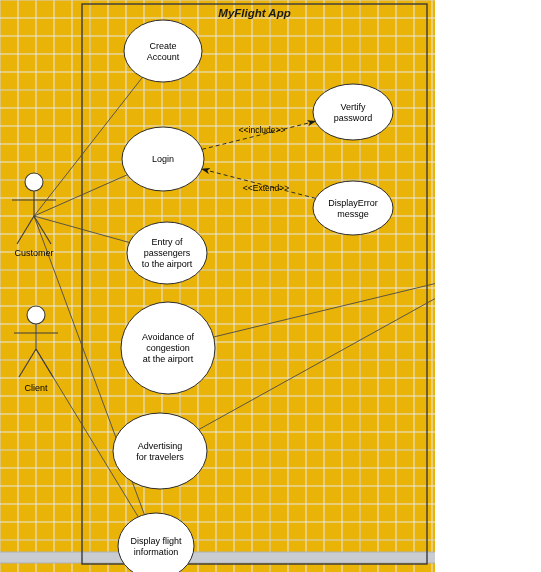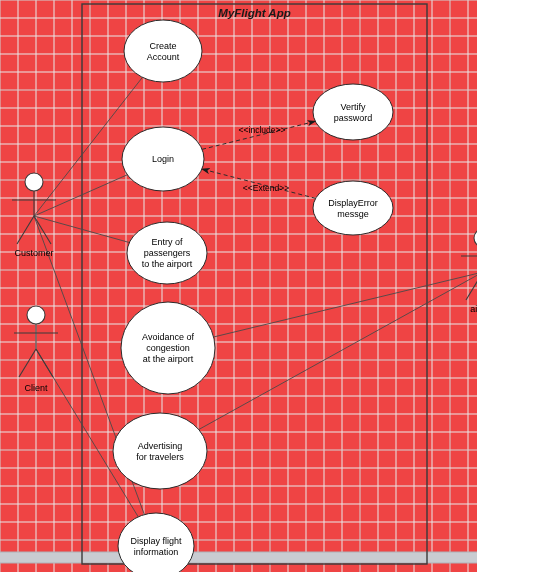--- a/index.html
+++ b/index.html
@@ -2,24 +2,24 @@
 <html><head>
 <meta charset="utf-8">
 <style>
   html, body {
     margin: 0;
     padding: 0;
     background: #ffffff;
   }
   #canvas-root {
     position: relative;
-    width: 477px;
+    width: 435px;
     height: 572px;
     overflow: hidden;
-    background: #ef4444;
+    background: #eab308;
     font-family: "Liberation Sans", sans-serif;
   }
   svg.diagram-layer {
     position: absolute;
     top: 0;
     left: 0;
     width: 541px;
     height: 572px;
     display: block;
   }

